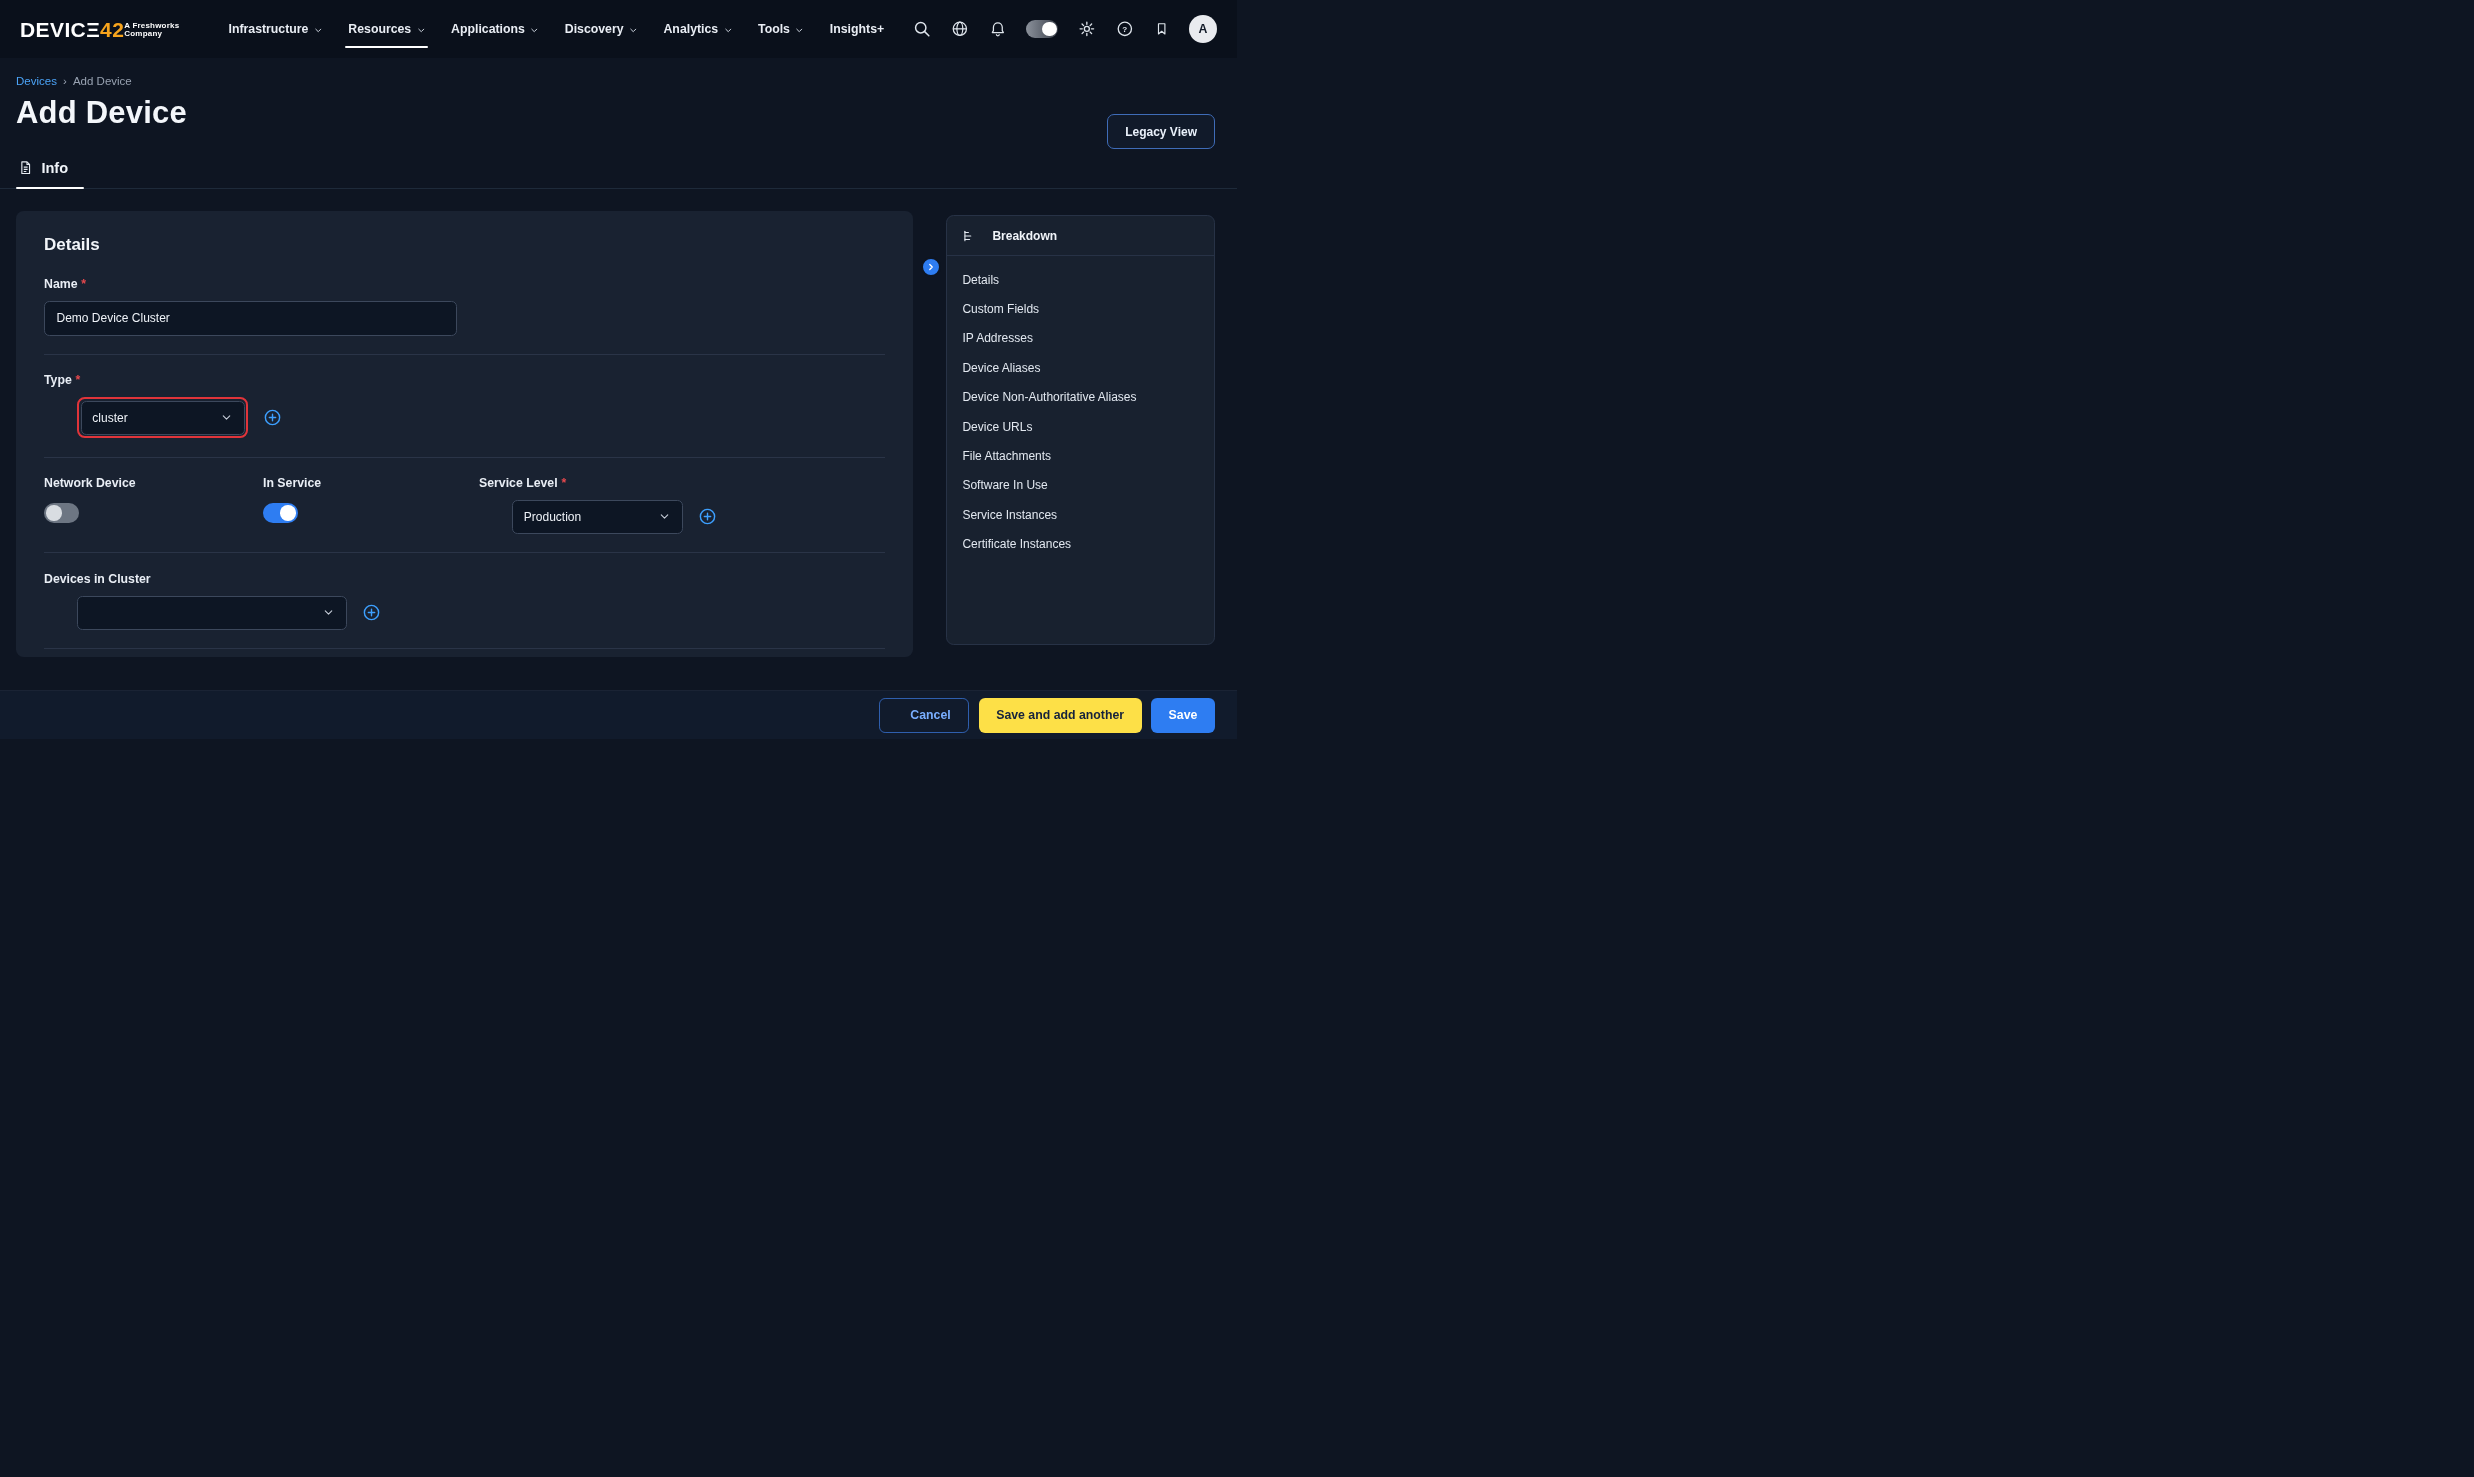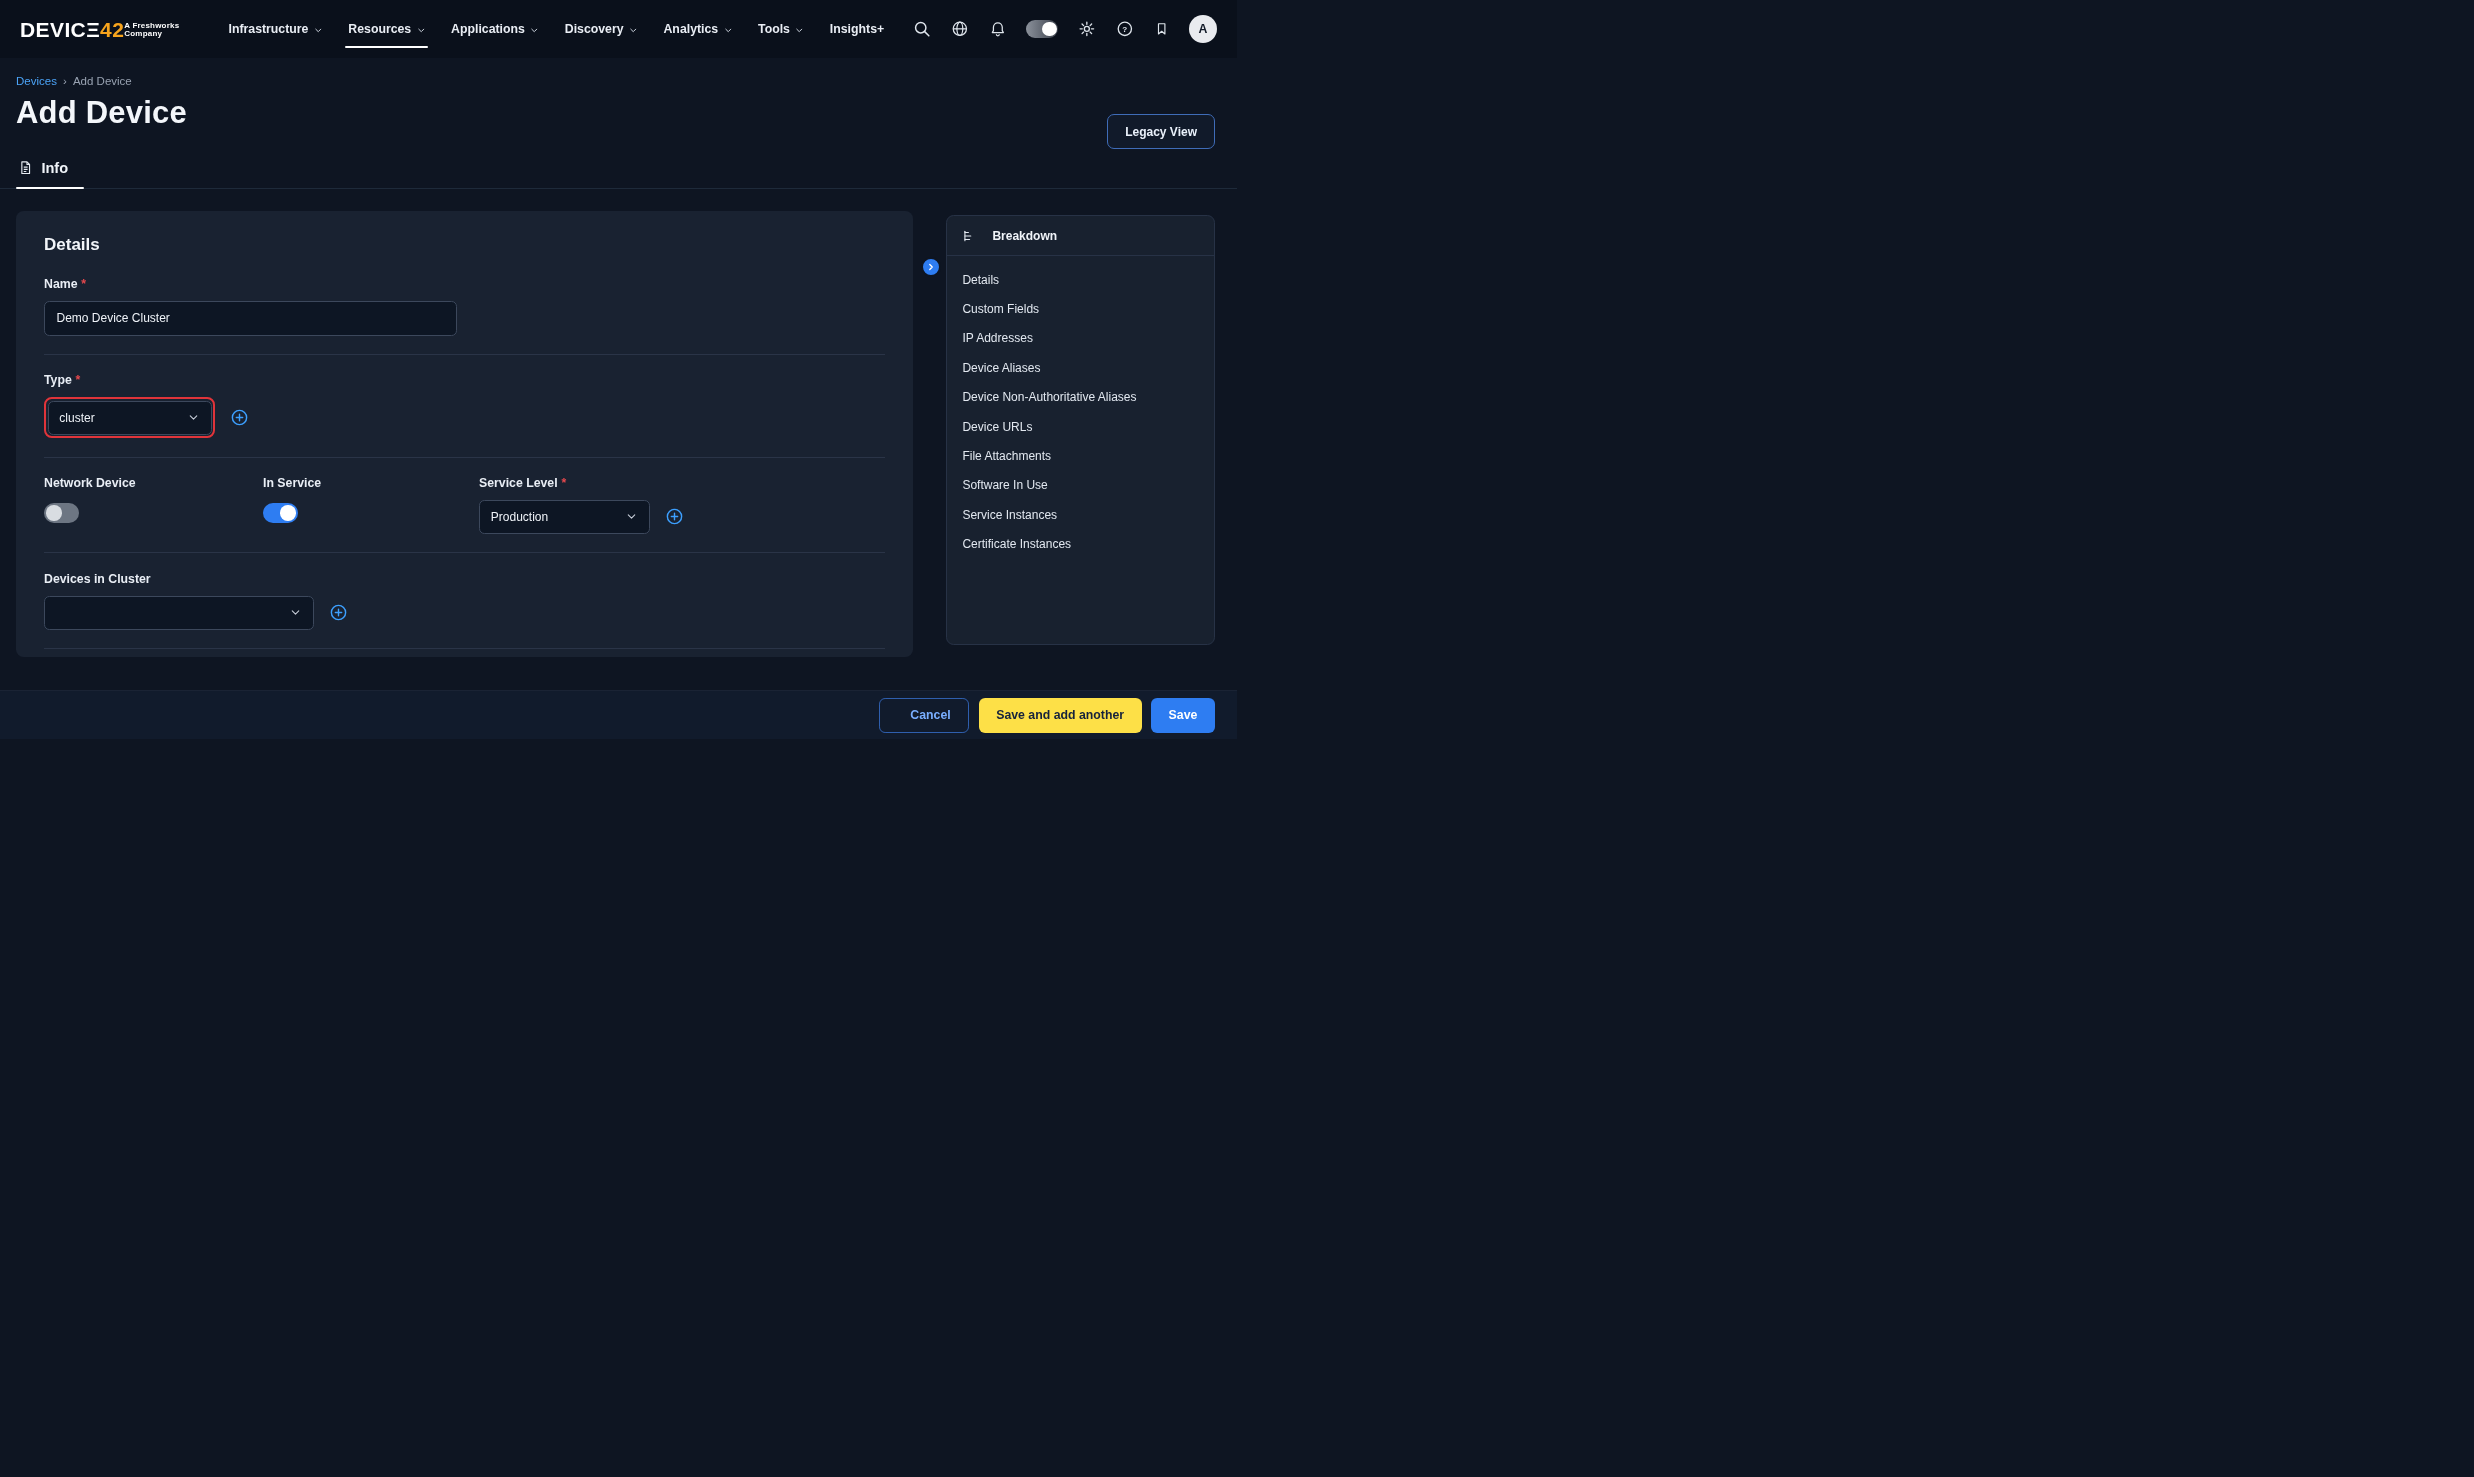--- a/index.html
+++ b/index.html
@@ -112,21 +112,21 @@
   .red-box { display:inline-block; border:2.3px solid #e0343a; border-radius:7.7px; padding:1.5px; }
   .type-select { width:164px; }
   .sl-select { width:171px;gap:48px; }
   .dic-select { width:270px; }
 
   .plus-btn {
     margin-left:14.6px; color:#3da0ff; background:none; border:none;
     cursor:pointer; display:flex; align-items:center; padding:0;
   }
 
-  .inline-row { display:flex; align-items:center; }
+  .inline-row { display:flex; align-items:center;margin-left:33px; }
 
   .triple-row { display:flex; }
   .col-1 { width:219px; }
   .col-2 { width:216px; }
 
   .toggle { width:35px; height:20px; border-radius:10px; position:relative; cursor:pointer; margin-top:13px; }
   .toggle .tknob { position:absolute; top:2.3px; width:15.4px; height:15.4px; border-radius:50%; }
   .toggle.off { background:#6d7683; }
   .toggle.off .tknob { left:2.3px; background:#d9dde2; }
   .toggle.on { background:#2e7df2; }

